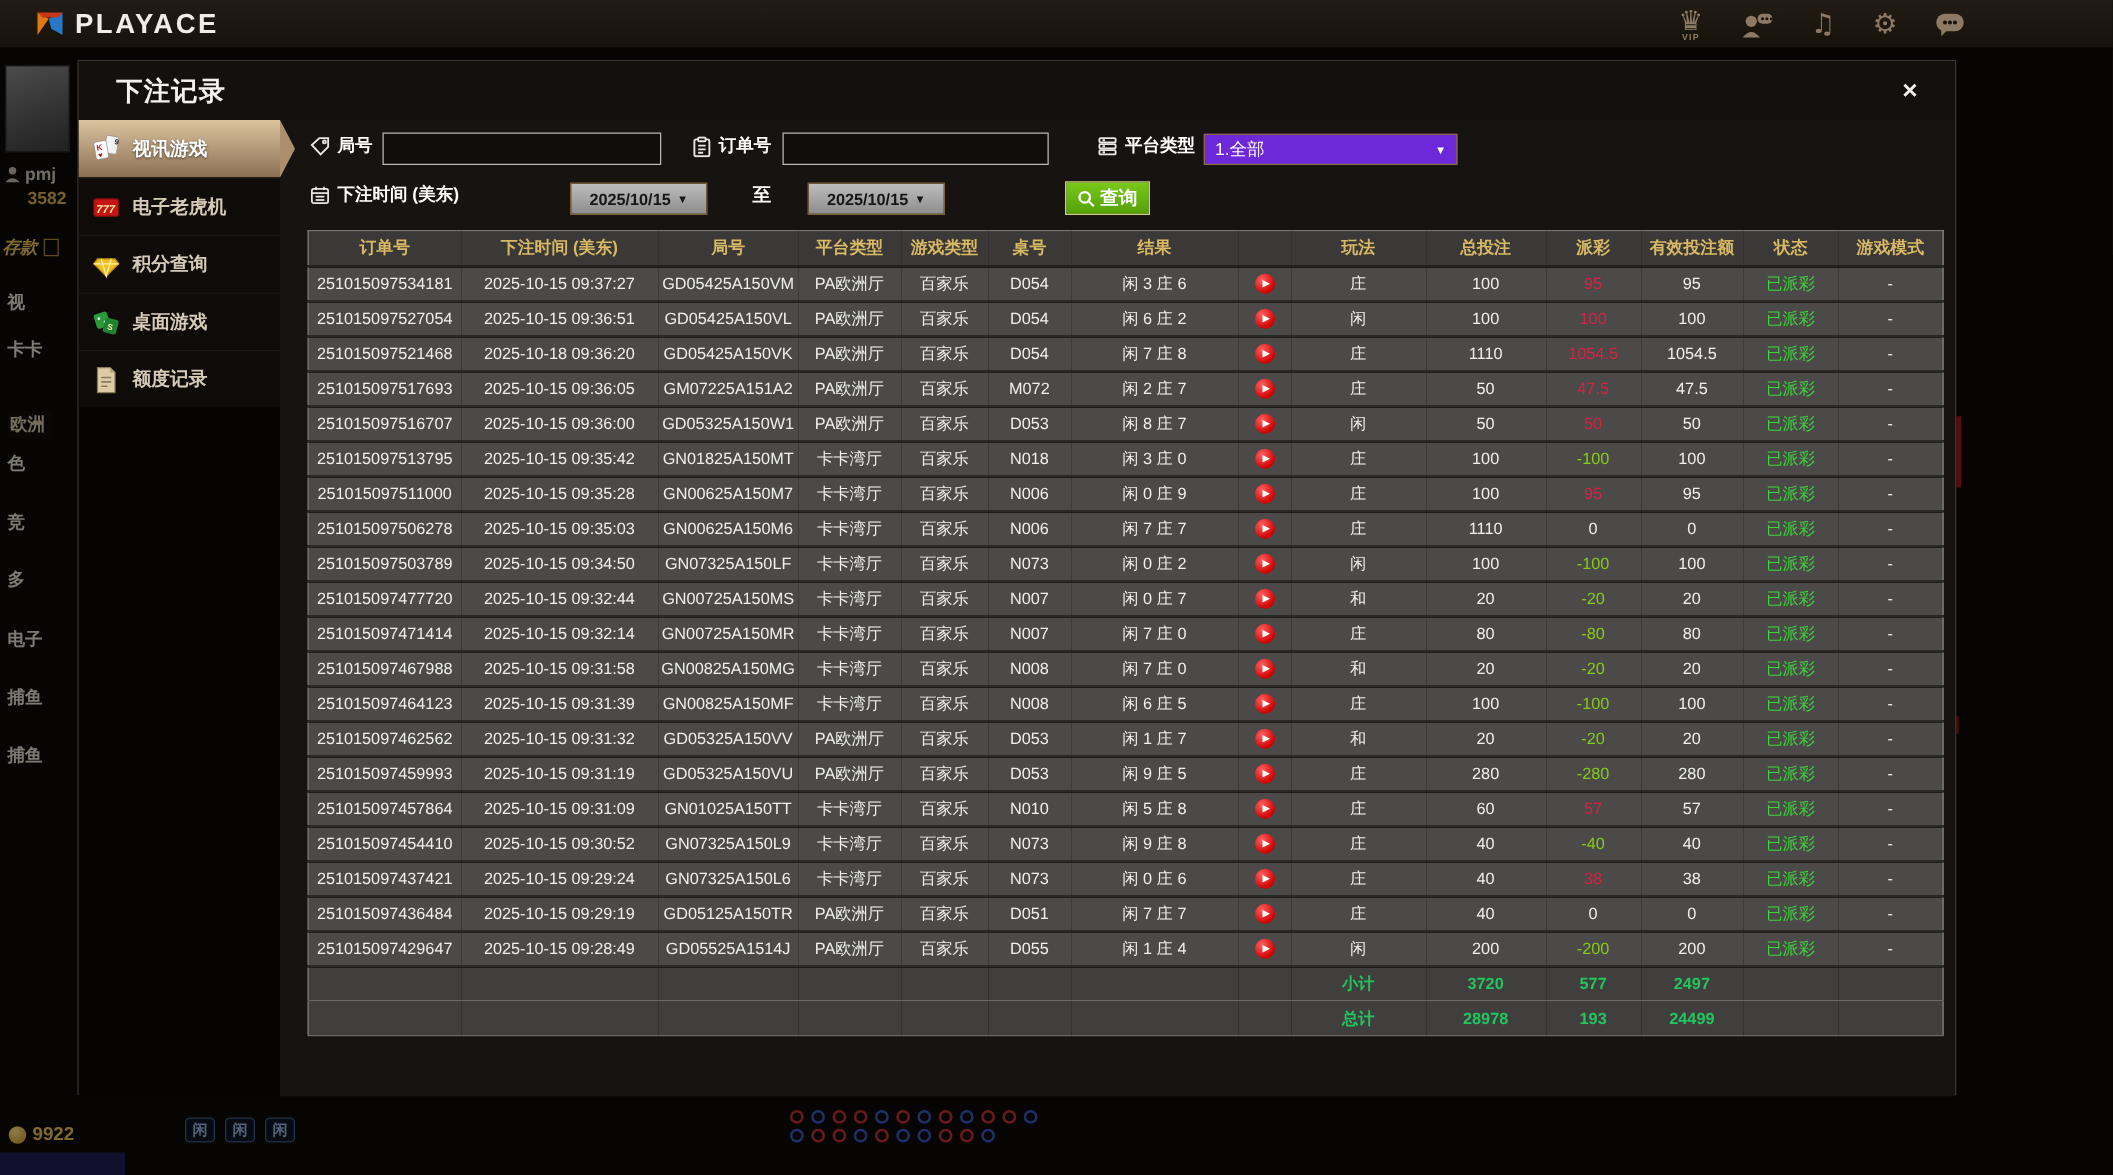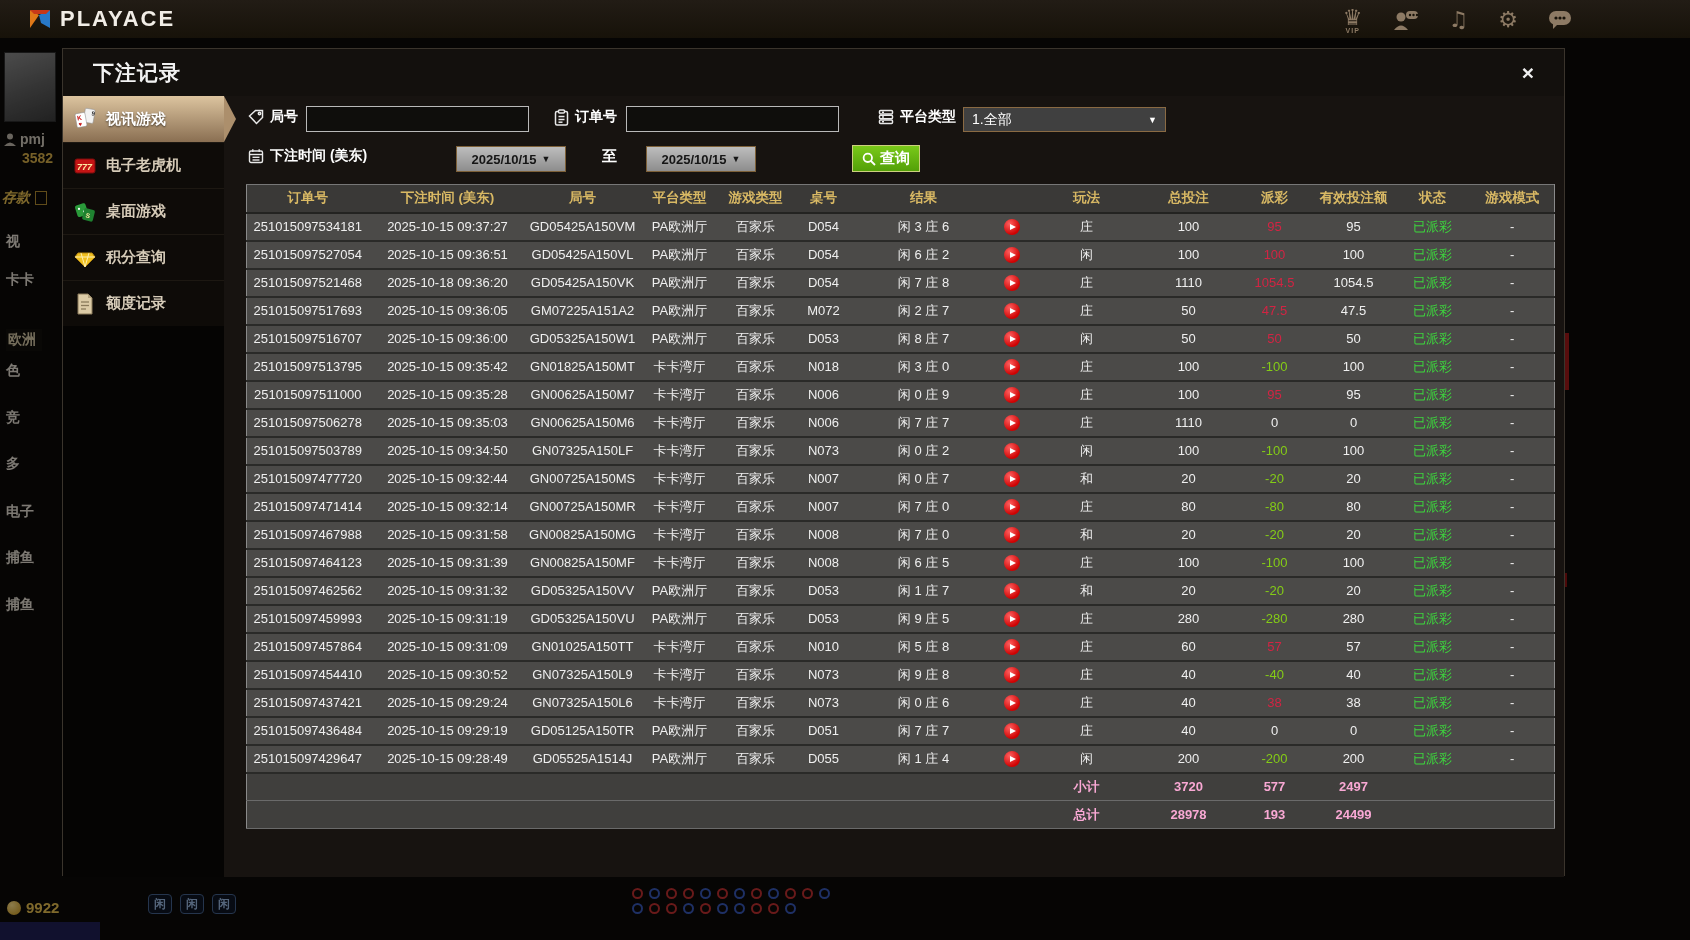--- a/index.html
+++ b/index.html
@@ -67,21 +67,21 @@
   .side-item.active::after { content:''; position:absolute; right:-12px; top:0;
     border-left:12px solid #ac8f6c; border-top:23px solid transparent; border-bottom:23px solid transparent; z-index:5; }
 
   
   .content { flex:1; background:#171310; position:relative; }
 
   .filters { position:relative; height:88px; }
   .f-label { position:absolute; color:#fff; font-weight:bold; font-size:14px; display:flex; gap:6px; align-items:center; }
   .f-input { position:absolute; height:26px; background:#0f0e0c; border:1px solid #b9b9b9; color:#eee;
     font-size:13px; padding:0 6px; outline:none; }
-  .select-box { position:absolute; height:25px; background:#404040; border:1px solid #8a6a43; color:#fff;
+  .select-box { position:absolute; height:25px; background:#6d28d9; border:1px solid #8a6a43; color:#fff;
     display:flex; align-items:center; justify-content:space-between; padding:0 8px; font-size:14px; cursor:pointer; }
   .caret { font-size:9px; color:#fff; }
   .date-btn { position:absolute; width:110px; height:26px;
     background:linear-gradient(180deg,#bdbdbd,#8d8d8d); border:1px solid #7d6038; color:#161616;
     font-weight:bold; font-size:13px; display:flex; align-items:center; justify-content:center; gap:5px; cursor:pointer; }
   .date-btn .caret { color:#161616; }
   .to-label { position:absolute; color:#fff; font-weight:bold; font-size:15px; }
   .query-btn { position:absolute; height:27px; padding:0 9px;
     background:linear-gradient(180deg,#79c919,#53a008); border:1px solid #cdd07e; color:#fff;
     font-weight:bold; font-size:15px; display:flex; align-items:center; gap:4px; cursor:pointer; }
@@ -91,21 +91,21 @@
   table { border-collapse:collapse; table-layout:fixed; width:1308px;
     border-left:1px solid #8a8a8a; border-right:1px solid #8a8a8a; border-top:1px solid #777; }
   th { background:#3a3937; color:#d9b964; font-size:13.5px; font-weight:bold; height:28px;
     border-bottom:2px solid #232321; }
   td { background:#4b4a48; color:#efefef; font-size:13px; height:28px; text-align:center;
     border-bottom:2px solid #2a2a28; white-space:nowrap; overflow:hidden; }
   td.payout.pos  { color:#d22443; }
   td.payout.neg  { color:#84cc16; }
   td.payout.zero { color:#efefef; }
   td.status { color:#3dd43d; }
-  tr.totals td { background:#403f3d; color:#f9a8d4; font-weight:bold; border-bottom:1px solid #6a6a6a; }
+  tr.totals td { background:#403f3d; color:#22c55e; font-weight:bold; border-bottom:1px solid #6a6a6a; }
   .replay { width:16px; height:16px; border-radius:50%; display:inline-flex; align-items:center; justify-content:center;
     background:radial-gradient(circle at 35% 30%,#ff6060,#cf0202 70%); vertical-align:middle; cursor:pointer; }
   .replay .tri { width:0; height:0; border-left:6px solid #fff; border-top:3.5px solid transparent;
     border-bottom:3.5px solid transparent; margin-left:2px; }
 
   
   .pagebar { position:relative; margin-left:22px; width:1308px; height:32px; background:#23211e;
     border:1px solid #3a3835; border-top:none; color:#e8e8e8; font-size:13.5px; }
   .per-page { position:absolute; left:810px; top:8px; }
   .total-count { position:absolute; left:987px; top:8px; }
@@ -253,39 +253,39 @@
       </div>
       <div class="side-item">
         <svg width="24" height="24" viewBox="0 0 24 24">
           <rect x="2" y="5" width="20" height="14" rx="2" fill="#c41414" stroke="#7a0c0c"></rect>
           <text x="4" y="16" font-size="9" font-weight="bold" font-style="italic" fill="#ffe9a0">777</text>
         </svg>
         <span class="side-label">电子老虎机</span>
       </div>
       <div class="side-item">
         <svg width="24" height="24" viewBox="0 0 24 24">
+          <polygon points="5,7 19,7 22,11 12,21 2,11" fill="#f0c020" stroke="#b88a10"></polygon>
+          <polyline points="2,11 22,11" stroke="#fff0b0" stroke-width="1" fill="none"></polyline>
+          <polyline points="8,7 12,21 16,7" stroke="#fff0b0" stroke-width="1" fill="none"></polyline>
+        </svg>
+        <span class="side-label">积分查询</span>
+      </div>
+      <div class="side-item">
+        <svg width="24" height="24" viewBox="0 0 24 24">
           <g transform="rotate(-18 9 10)">
               <rect x="3" y="4" width="11" height="12" rx="2" fill="#2a9a3a"></rect>
               <circle cx="6.5" cy="8" r="1.1" fill="#fff"></circle>
               <circle cx="10.5" cy="12" r="1.1" fill="#fff"></circle>
             </g>
           <g transform="rotate(14 16 15)">
               <rect x="10" y="9" width="11" height="12" rx="2" fill="#1f8230"></rect>
               <text x="13" y="18" font-size="6.5" font-weight="bold" fill="#ffe9a0">S</text>
             </g>
         </svg>
         <span class="side-label">桌面游戏</span>
-      </div>
-      <div class="side-item">
-        <svg width="24" height="24" viewBox="0 0 24 24">
-          <polygon points="5,7 19,7 22,11 12,21 2,11" fill="#f0c020" stroke="#b88a10"></polygon>
-          <polyline points="2,11 22,11" stroke="#fff0b0" stroke-width="1" fill="none"></polyline>
-          <polyline points="8,7 12,21 16,7" stroke="#fff0b0" stroke-width="1" fill="none"></polyline>
-        </svg>
-        <span class="side-label">积分查询</span>
       </div>
       <div class="side-item">
         <svg width="24" height="24" viewBox="0 0 24 24">
           <path d="M5 2 h10 l4 4 v16 h-14 z" fill="#dccba6" stroke="#8a7a5a"></path>
           <path d="M15 2 l4 4 h-4 z" fill="#b3a27e"></path>
           <line x1="8" y1="10" x2="16" y2="10" stroke="#8a7a5a" stroke-width="1.3"></line>
           <line x1="8" y1="13.5" x2="16" y2="13.5" stroke="#8a7a5a" stroke-width="1.3"></line>
           <line x1="8" y1="17" x2="13" y2="17" stroke="#8a7a5a" stroke-width="1.3"></line>
         </svg>
         <span class="side-label">额度记录</span>

